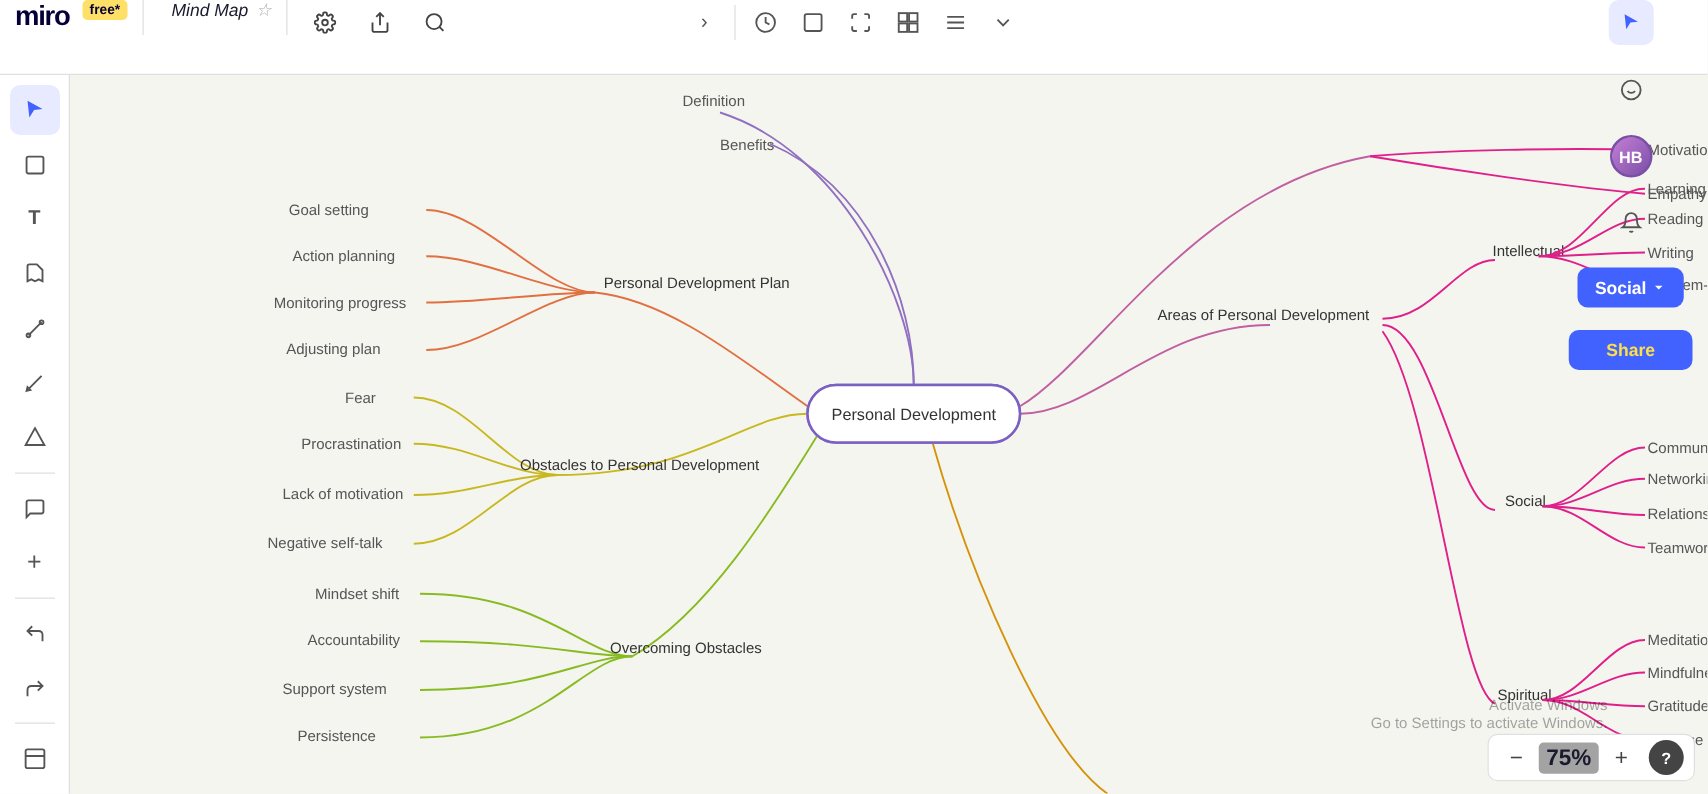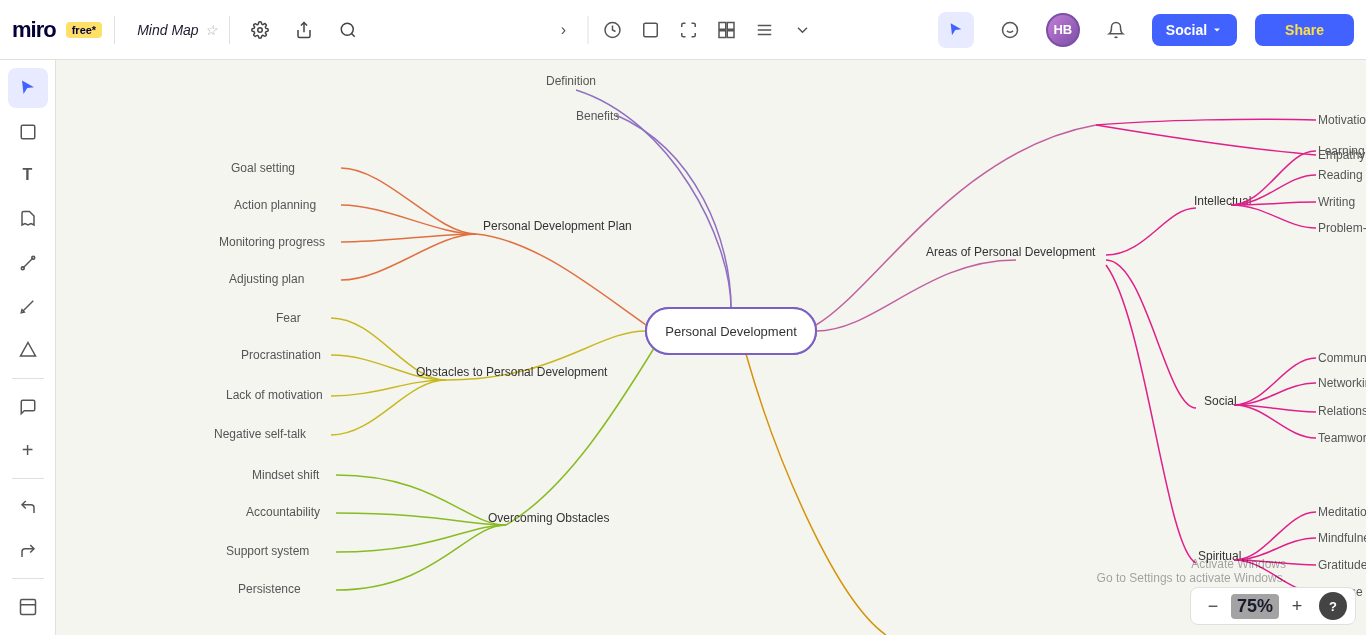--- a/index.html
+++ b/index.html
@@ -2,38 +2,38 @@
 <html><head>
   <meta charset="utf-8">
   <style>
     * { margin: 0; padding: 0; box-sizing: border-box; }
     body { font-family: -apple-system, BlinkMacSystemFont, 'Segoe UI', sans-serif; background: #f5f5f0; width: 1366px; height: 635px; overflow: hidden; position: relative; }
 
     
     #header {
       position: absolute; top: 0; left: 0; right: 0; height: 60px;
       background: #fff; border-bottom: 1px solid #e0e0e0;
-      display: flex; align-items: center; padding: 0 12px; gap: 8px; z-index: 100;
+      display: flex; align-items: flex-start; padding: 0 12px; gap: 8px; z-index: 100;
     }
     .logo { font-weight: 700; font-size: 22px; color: #050038; letter-spacing: -1px; }
     .plan-badge {
       background: #ffe066; color: #050038; font-size: 11px; font-weight: 600;
       padding: 2px 6px; border-radius: 4px; margin-left: 2px;
     }
     .board-name {
       margin-left: 10px; font-size: 14px; font-weight: 500; color: #1a1a2e;
       display: flex; align-items: center; gap: 6px; cursor: pointer; font-style: italic;
     }
     .star-icon { color: #aaa; font-size: 14px; }
     .header-divider { width: 1px; height: 28px; background: #e0e0e0; margin: 0 4px; }
     .header-icon-btn {
       width: 36px; height: 36px; border-radius: 8px; border: none; background: transparent;
       display: flex; align-items: center; justify-content: center; cursor: pointer; color: #444; font-size: 18px;
     }
-    .header-right { margin-left: auto; display: flex; align-items: center; gap: 18px; }
+    .header-right { margin-left: auto; display: flex; align-items: center; gap: 18px; flex-direction: column; }
     .toolbar-center {
       display: flex; align-items: center; gap: 2px; margin-left: 12px;
       background: transparent;
     }
     .toolbar-center-btn {
       width: 36px; height: 36px; border-radius: 8px; border: none; background: transparent;
       display: flex; align-items: center; justify-content: center; cursor: pointer; color: #555; font-size: 16px;
     }
     .present-btn {
       background: #4262ff; color: #fff; border: none; border-radius: 8px;

